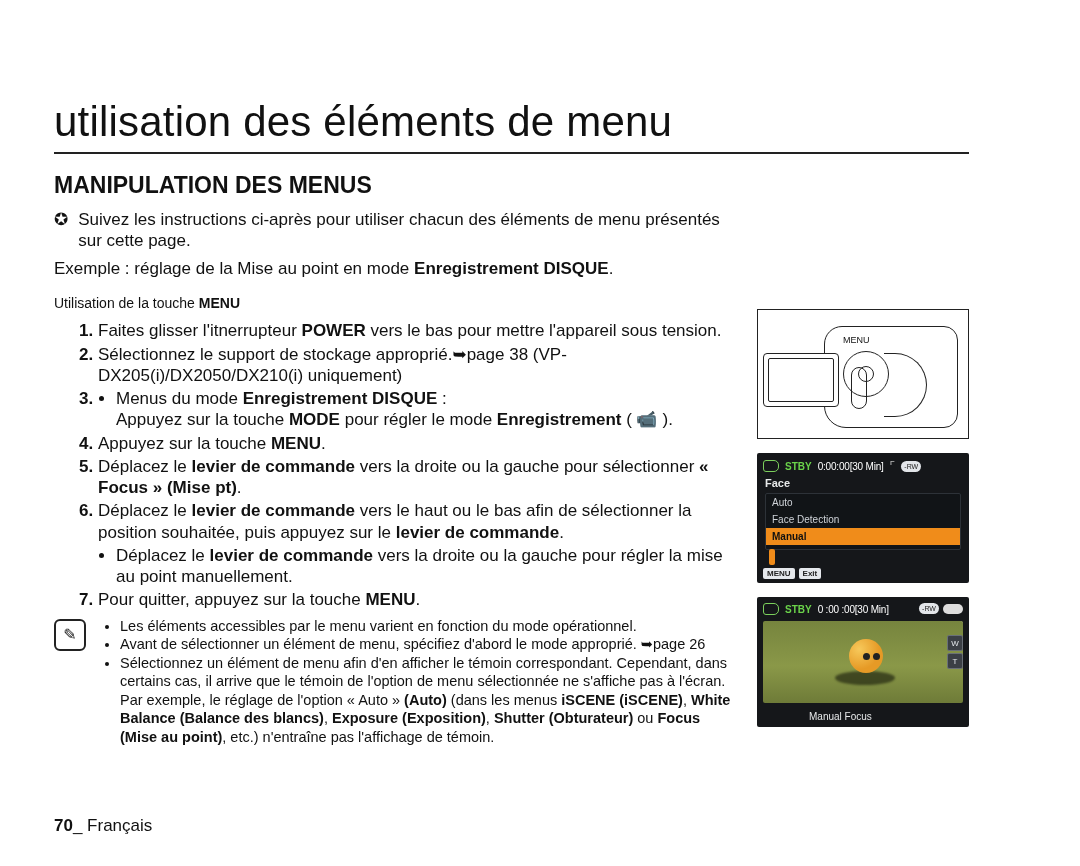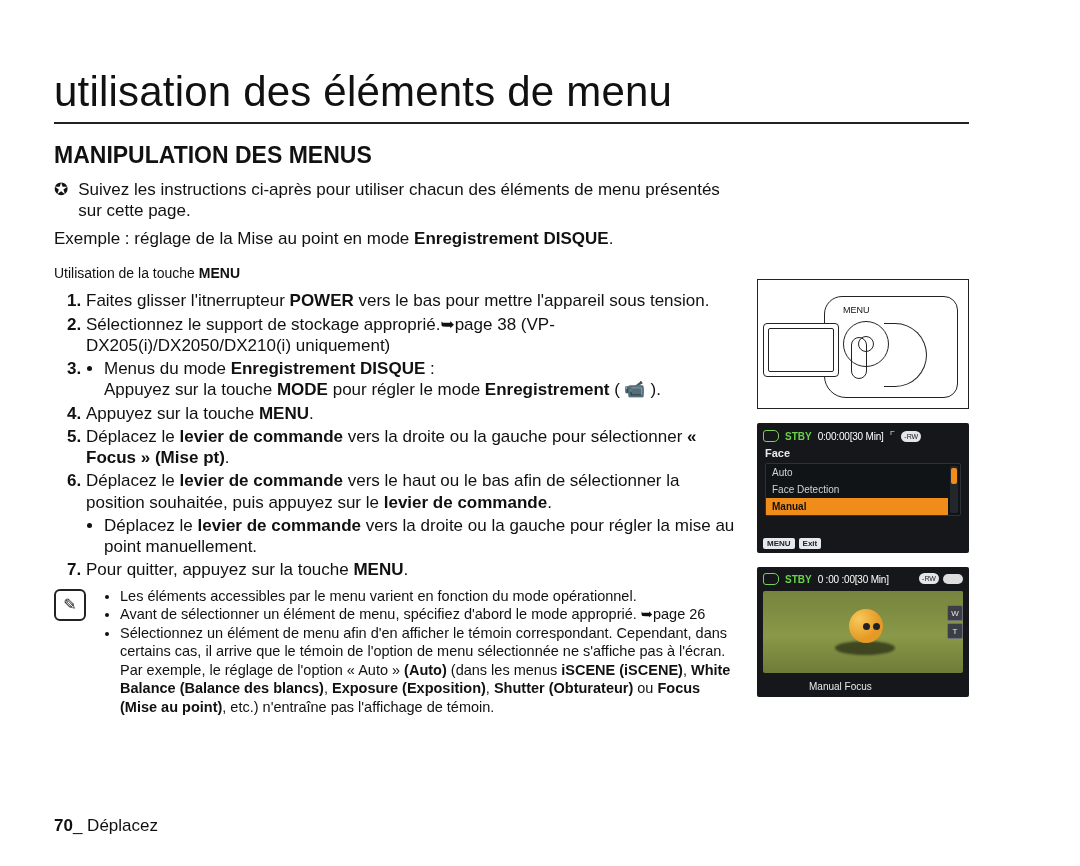--- a/index.html
+++ b/index.html
@@ -5,21 +5,21 @@
   html, body {
     margin: 0;
     padding: 0;
     background: #fff;
     font-family: Arial, Helvetica, sans-serif;
     color: #111;
     width: 1080px;
     height: 866px;
   }
   .page {
-    padding: 54px 54px 0 54px;
+    padding: 84px 54px 0 54px;
     box-sizing: border-box;
     width: 1023px;
     height: 866px;
     position: relative;
   }
   .title {
     font-size: 42px;
     font-weight: 300;
     letter-spacing: 0.2px;
     margin: 14px 0 6px 0;
@@ -71,21 +71,21 @@
     font-size: 14px;
     font-weight: 400;
     margin: 6px 0 8px 0;
   }
   ol.steps {
     margin: 0 0 0 0;
     padding: 0 0 0 32px;
     list-style: decimal;
   }
   ol.steps > li {
-    margin: 0 0 2px 0;
+    margin: 0 0 2px 12px;
   }
   ol.steps > li::marker {
     font-weight: 700;
   }
   ul.sub {
     list-style: disc;
     margin: 2px 0 2px 0;
     padding-left: 18px;
   }
   .note-row {
@@ -224,20 +224,21 @@
   .scr-focus-label{
     position:absolute; top:24px; left:8px; font-weight:700; font-size:11px;
   }
   .menu-box {
     position:absolute;
     top:40px; left:8px; right:8px;
     background:#111417;
     border:1px solid #2d3238;
     border-radius:2px;
     display:flex;
+    flex-direction:column;
   }
   .menu-items { flex:1; }
   .menu-item {
     padding:3px 6px;
     font-size:10px;
     color:#cfd3d8;
   }
   .menu-item.hl { background:#f08c1a; color:#111; font-weight:700; }
   .menu-scrollbar {
     width:8px;
@@ -463,15 +464,15 @@
           <div class="zoom-btn">W</div>
           <div class="zoom-btn">T</div>
         </div>
         <div class="mf-label">Manual Focus</div>
       </div>
 
     </div>
   </div>
 
   <div class="page-num">
-    <b>70</b><span>_ </span><span>Déplacez</span>
+    <b>70</b><span>_ </span><span>Français</span>
   </div>
 </div>
 
 </body></html>

